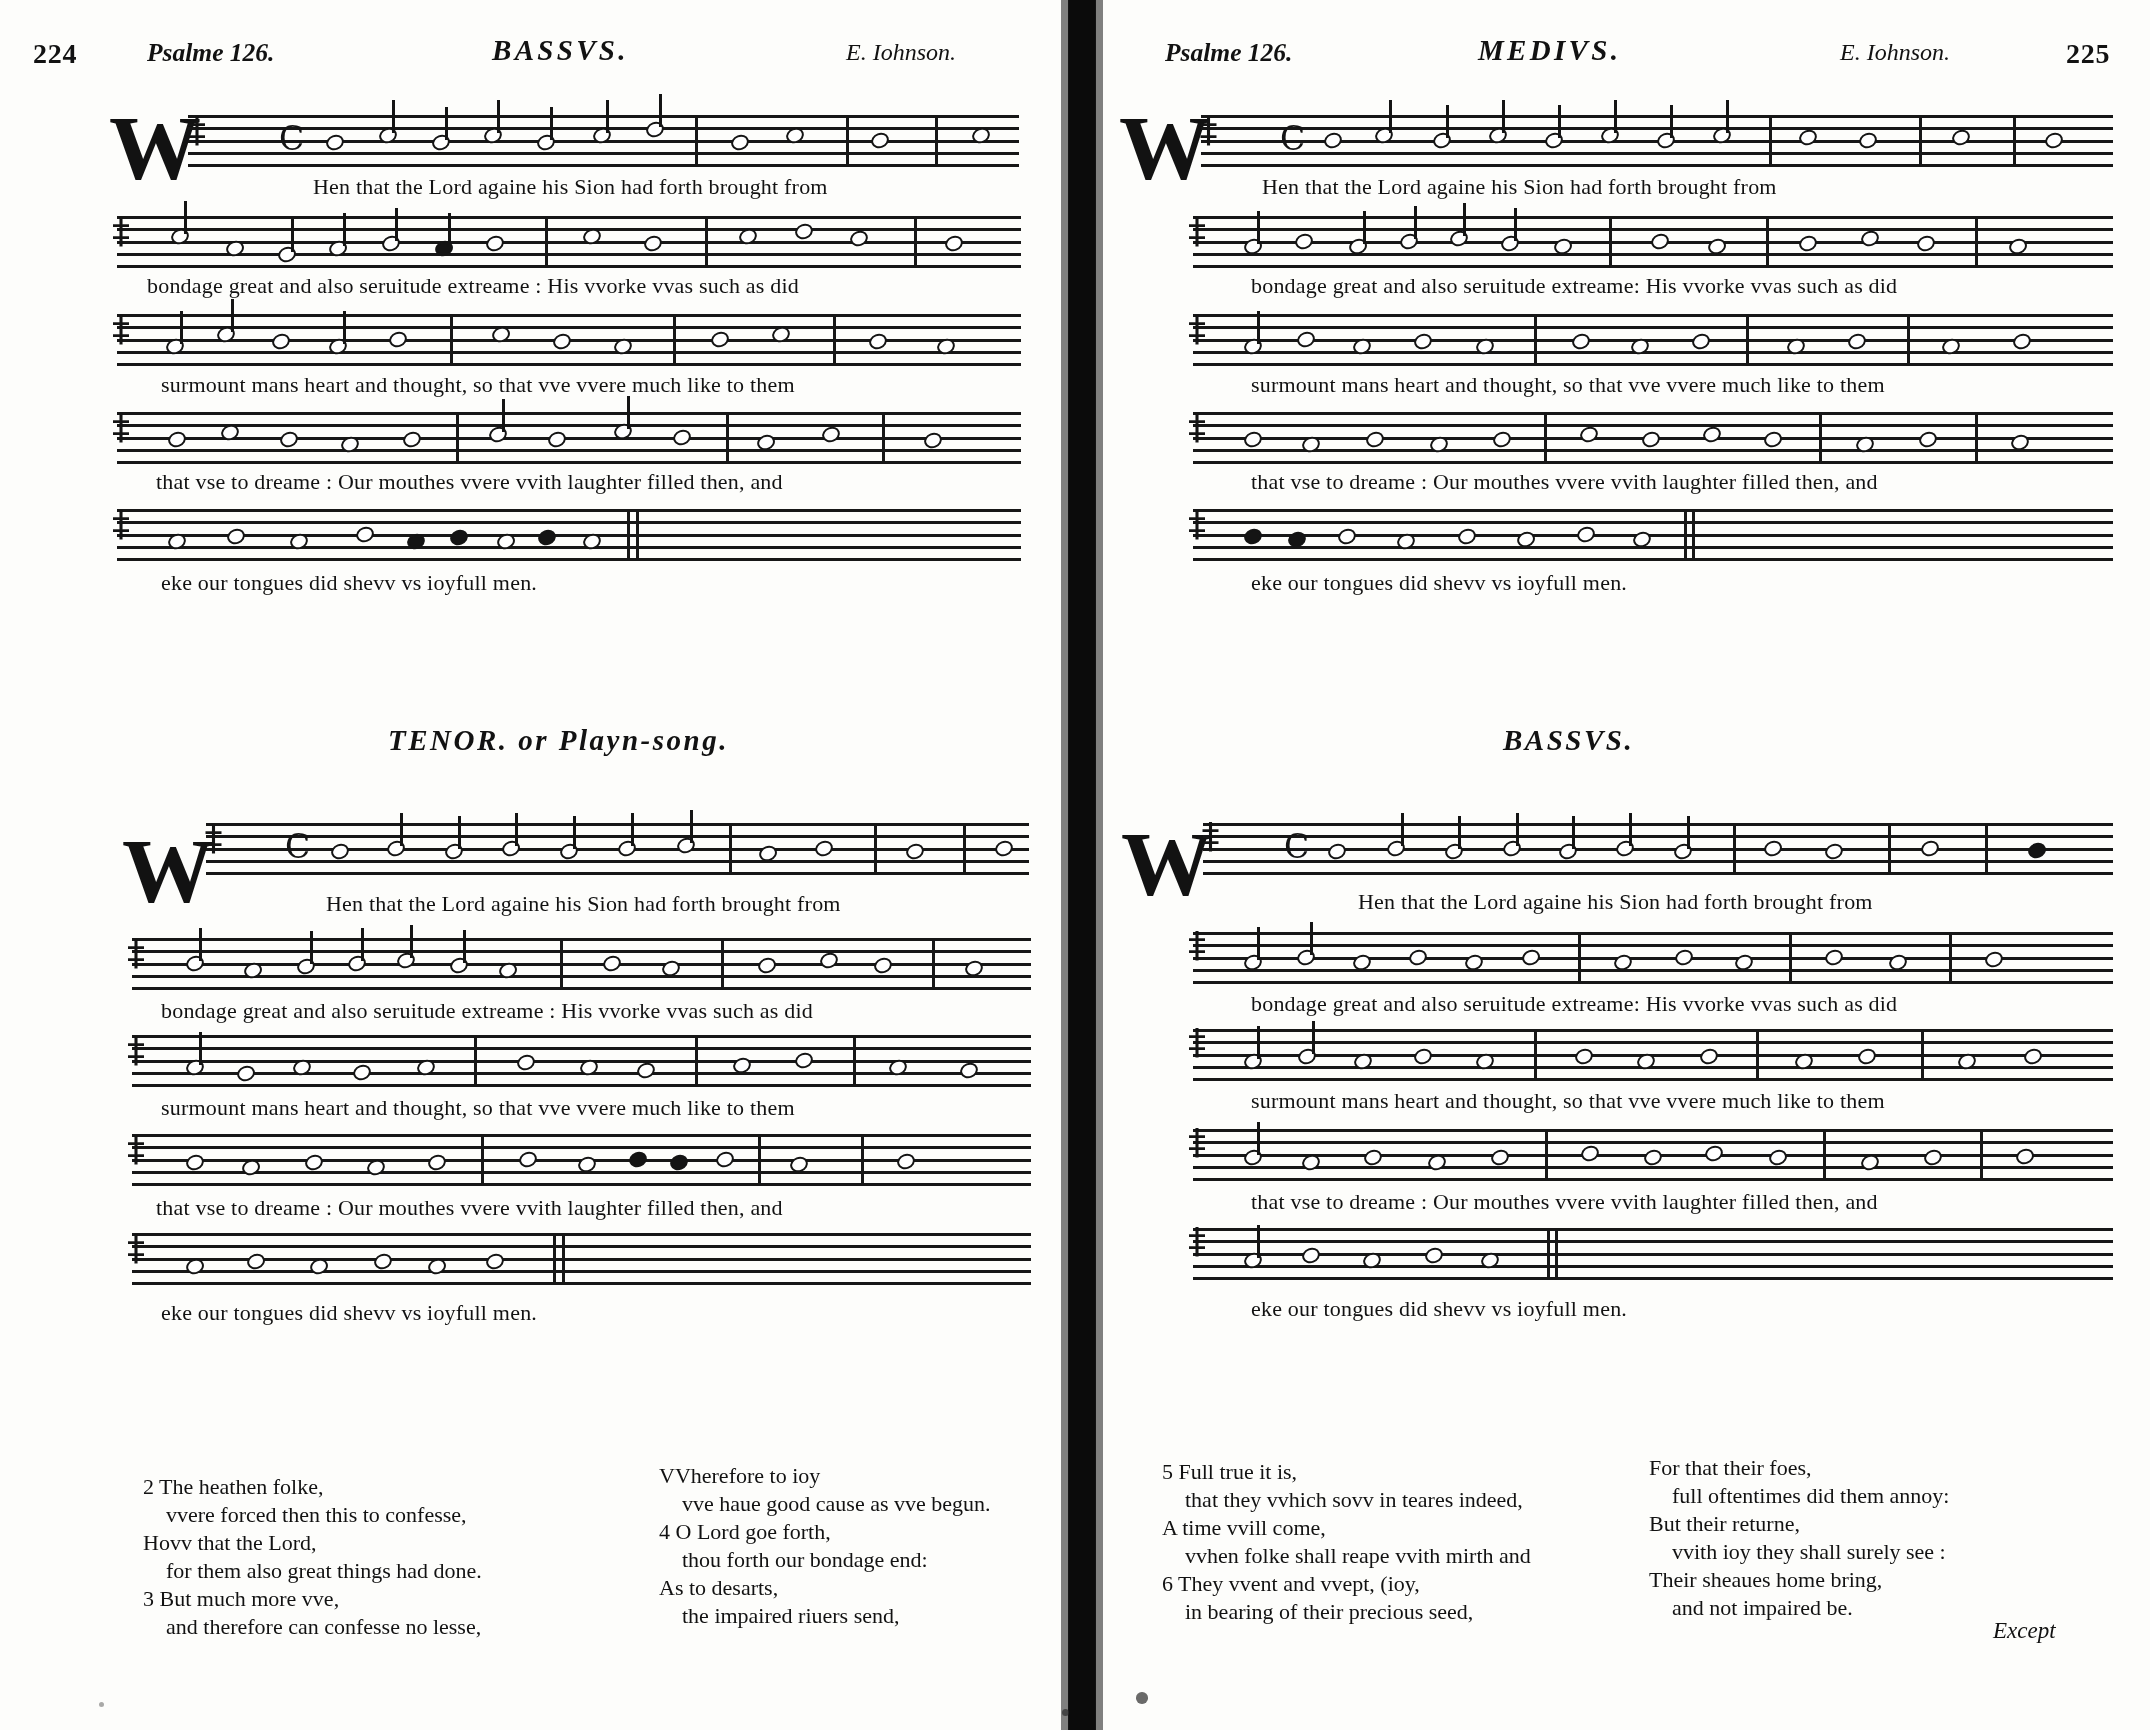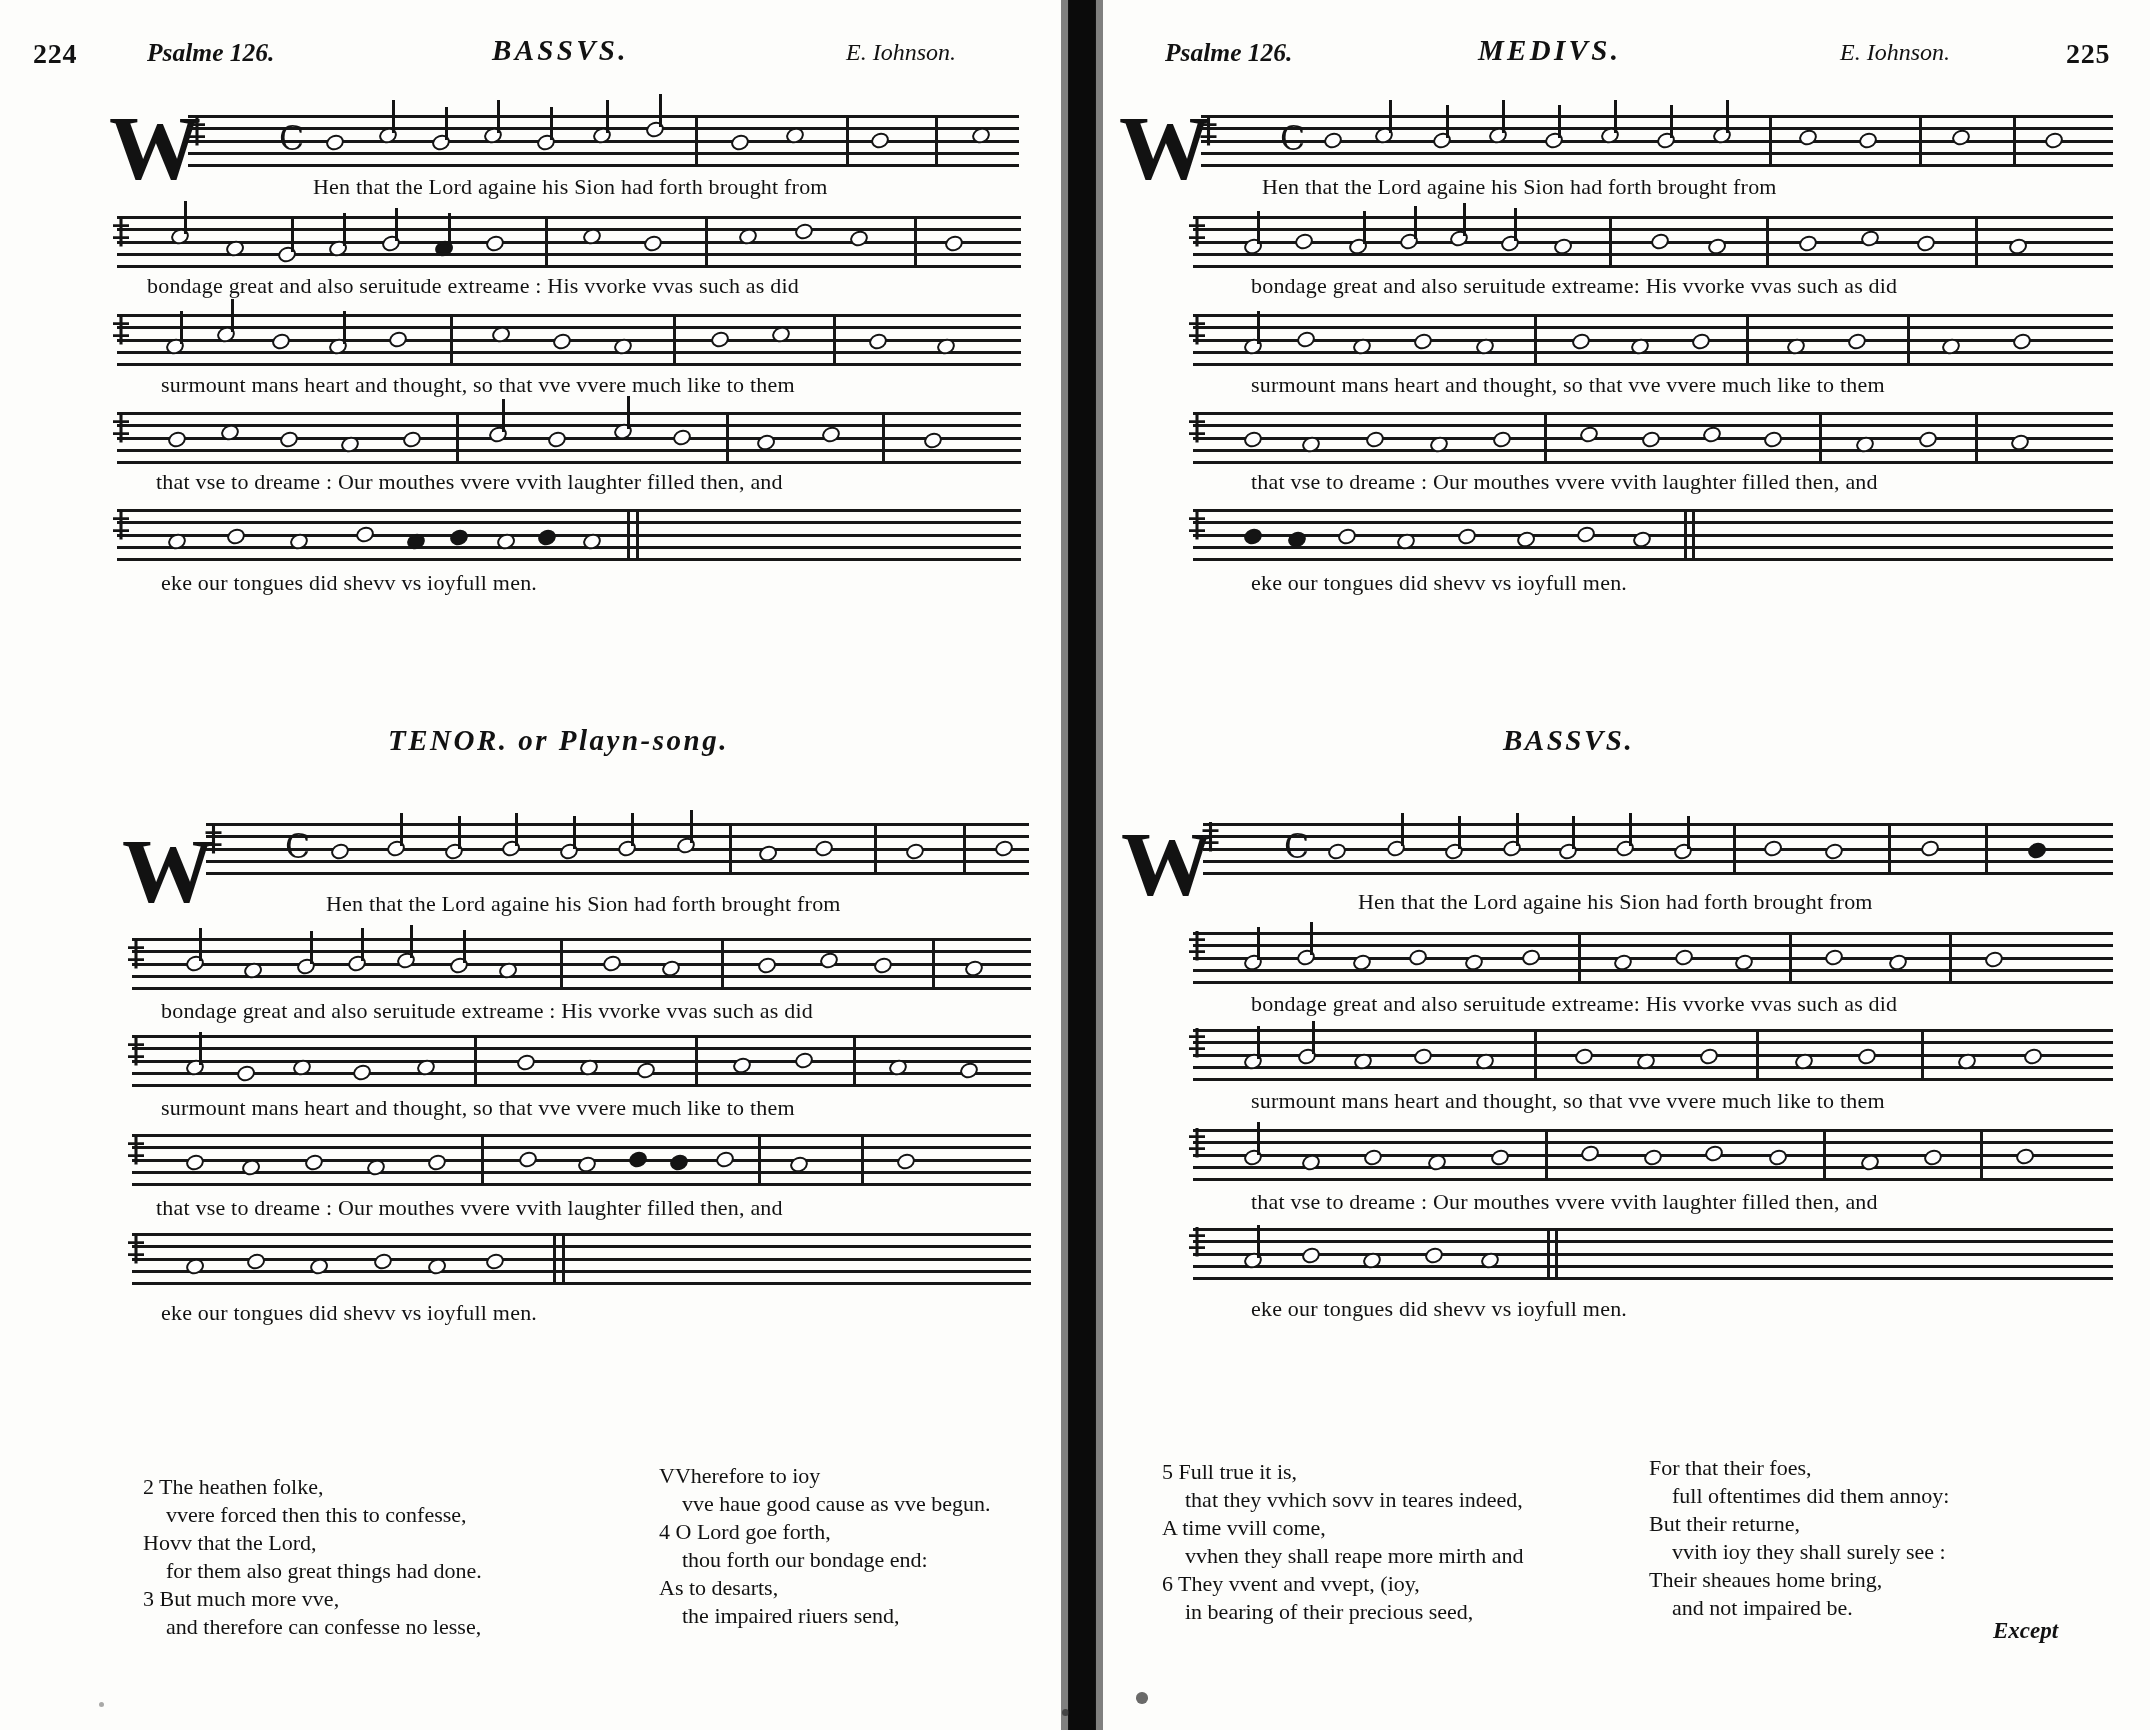--- a/index.html
+++ b/index.html
@@ -163,21 +163,20 @@
 
   
   .verses { position: absolute; font-size: 22px; line-height: 28px; }
   .verses .ln { white-space: nowrap; }
   .verses .ind { padding-left: 23px; }
   .catch {
     position: absolute;
     font-size: 23px;
     font-style: italic;
     white-space: nowrap;
-    font-weight: bold;
   }
   .speck {
     position: absolute;
     background: #2b2b2b;
     border-radius: 50%;
     opacity: .7;
   }
 </style>
 </head>
 <body>
@@ -803,21 +802,21 @@
       <div class="note" style="left:288px; top:25px;"></div>
       <div class="bar" style="left:354px;"></div>
       <div class="bar" style="left:362px;"></div>
     </div>
     <div class="lyric" style="left:155px; top:1296px;">eke our tongues did shevv vs ioyfull men.</div>
 
     <div class="verses" style="left:66px; top:1458px;">
       <div class="ln">5 Full true it is,</div>
       <div class="ln ind">that they vvhich sovv in teares indeed,</div>
       <div class="ln">A time vvill come,</div>
-      <div class="ln ind">vvhen they shall reape more mirth and</div>
+      <div class="ln ind">vvhen folke shall reape vvith mirth and</div>
       <div class="ln">6 They vvent and vvept,              (ioy,</div>
       <div class="ln ind">in bearing of their precious seed,</div>
     </div>
 
     <div class="verses" style="left:553px; top:1454px;">
       <div class="ln">For that their  foes,</div>
       <div class="ln ind">full oftentimes did them annoy:</div>
       <div class="ln">But their returne,</div>
       <div class="ln ind">vvith ioy they shall surely see :</div>
       <div class="ln">Their sheaues home bring,</div>

